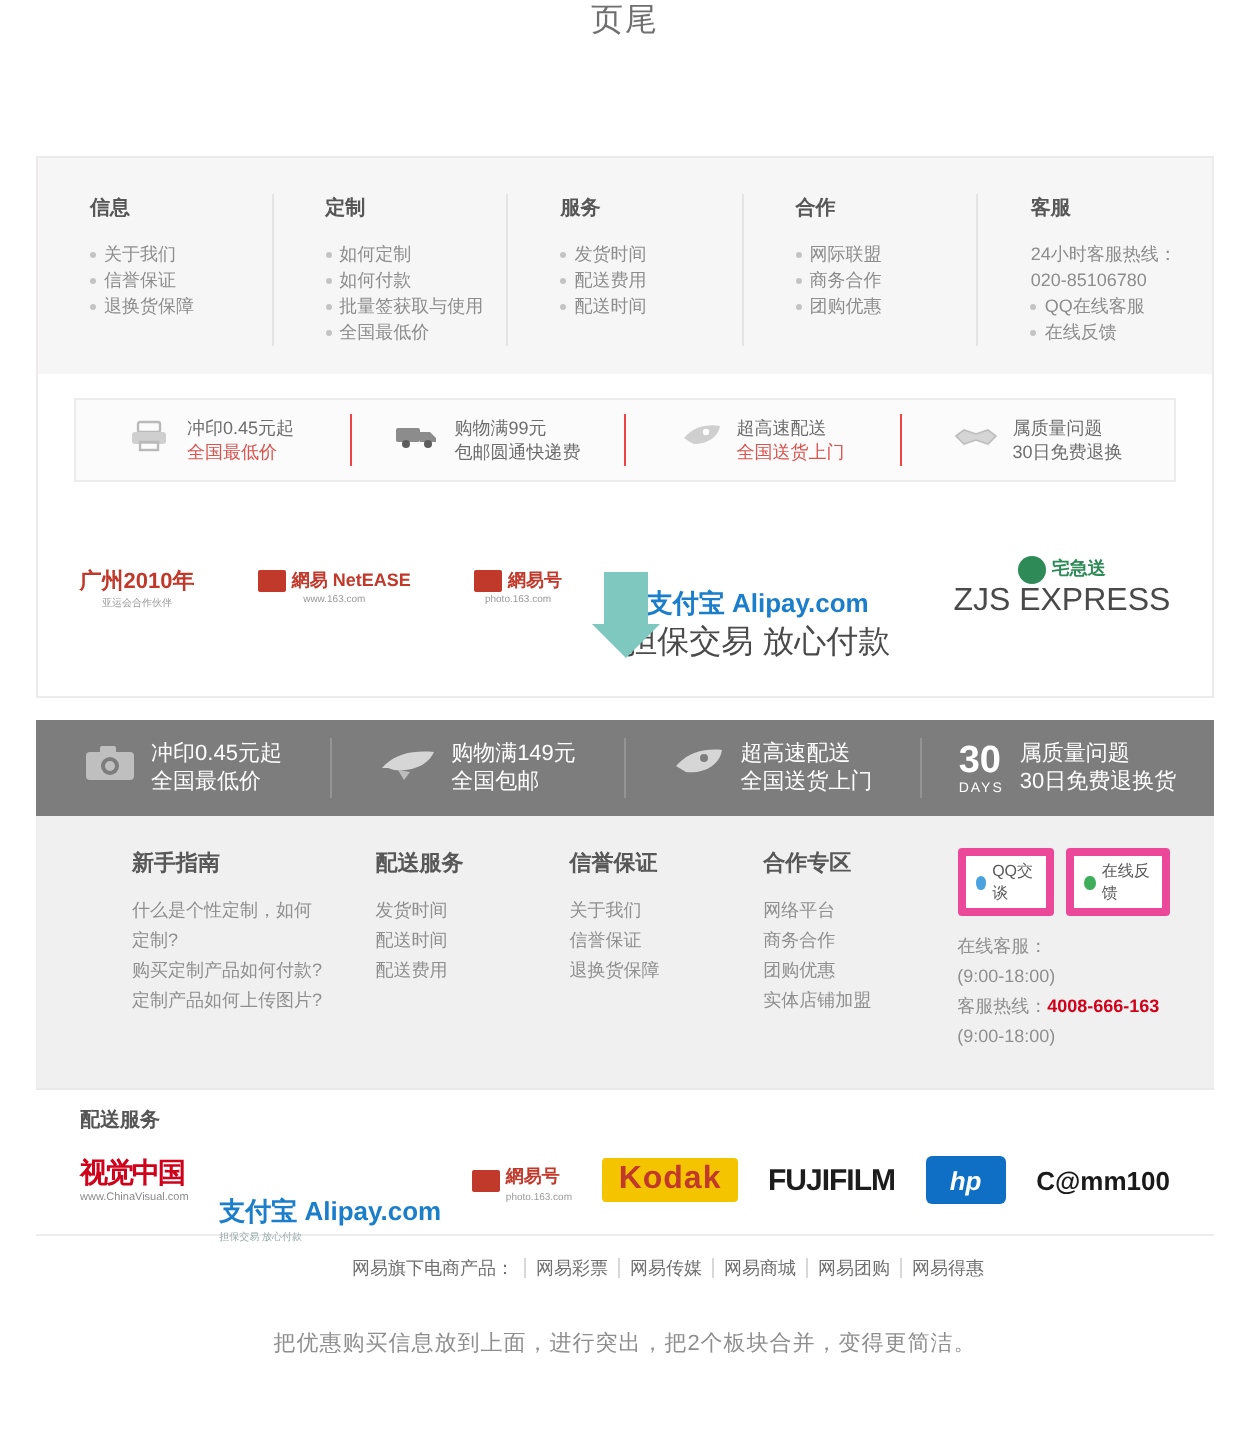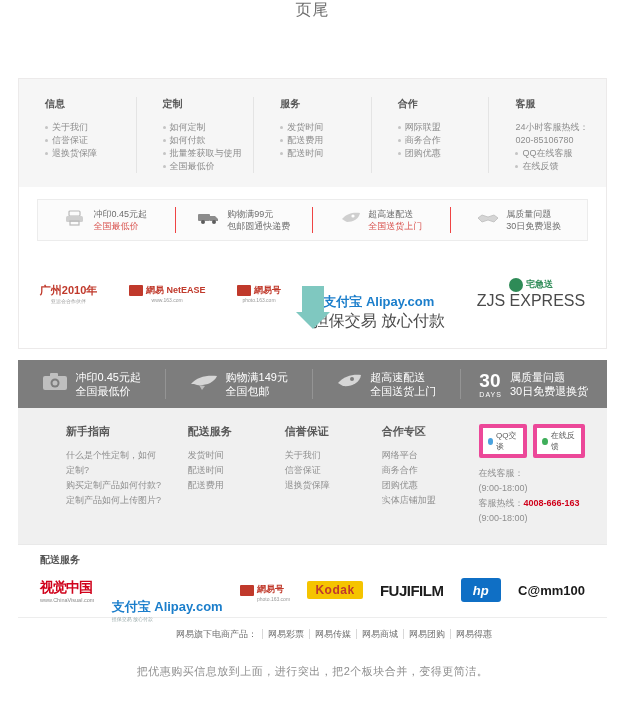--- a/index.html
+++ b/index.html
@@ -193,21 +193,21 @@
   .zjs{display:flex;align-items:center;gap:3px;}
   .zjs .circ{width:14px;height:14px;border-radius:50%;background:#2e8b57;}
   .zjs .tx{font-size:9px;color:#2e8b57;font-weight:bold;}
   .gz{display:flex;flex-direction:column;align-items:center;}
   .gz .mark{font-size:11px;color:#c0392b;font-weight:bold;}
   .gz .sub{font-size:5px;color:#999;}
   .vis{display:flex;align-items:center;gap:2px;}
   .vis .rd{font-size:14px;color:#d0021b;font-weight:bold;letter-spacing:-1px;}
   .vis .sb{font-size:5.5px;color:#8a8a8a;display:block;}
   .kodak{
-    background:#f5c400;color:#c0392b;font-weight:bold;font-size:12px;
+    background:#f5c400;color:#c0392b;font-weight:bold;font-size:16px;
     padding:2px 8px;border-radius:2px;letter-spacing:.5px;
   }
   .fuji{font-size:15px;font-weight:bold;color:#1d1d1d;letter-spacing:-.5px;}
   .hp{
     width:40px;height:24px;background:#0f6fc5;border-radius:3px;
     display:flex;align-items:center;justify-content:center;
     color:#fff;font-size:13px;font-style:italic;font-weight:bold;
   }
   .cmm{font-size:13px;color:#1a1a1a;font-weight:bold;}
 </style>

